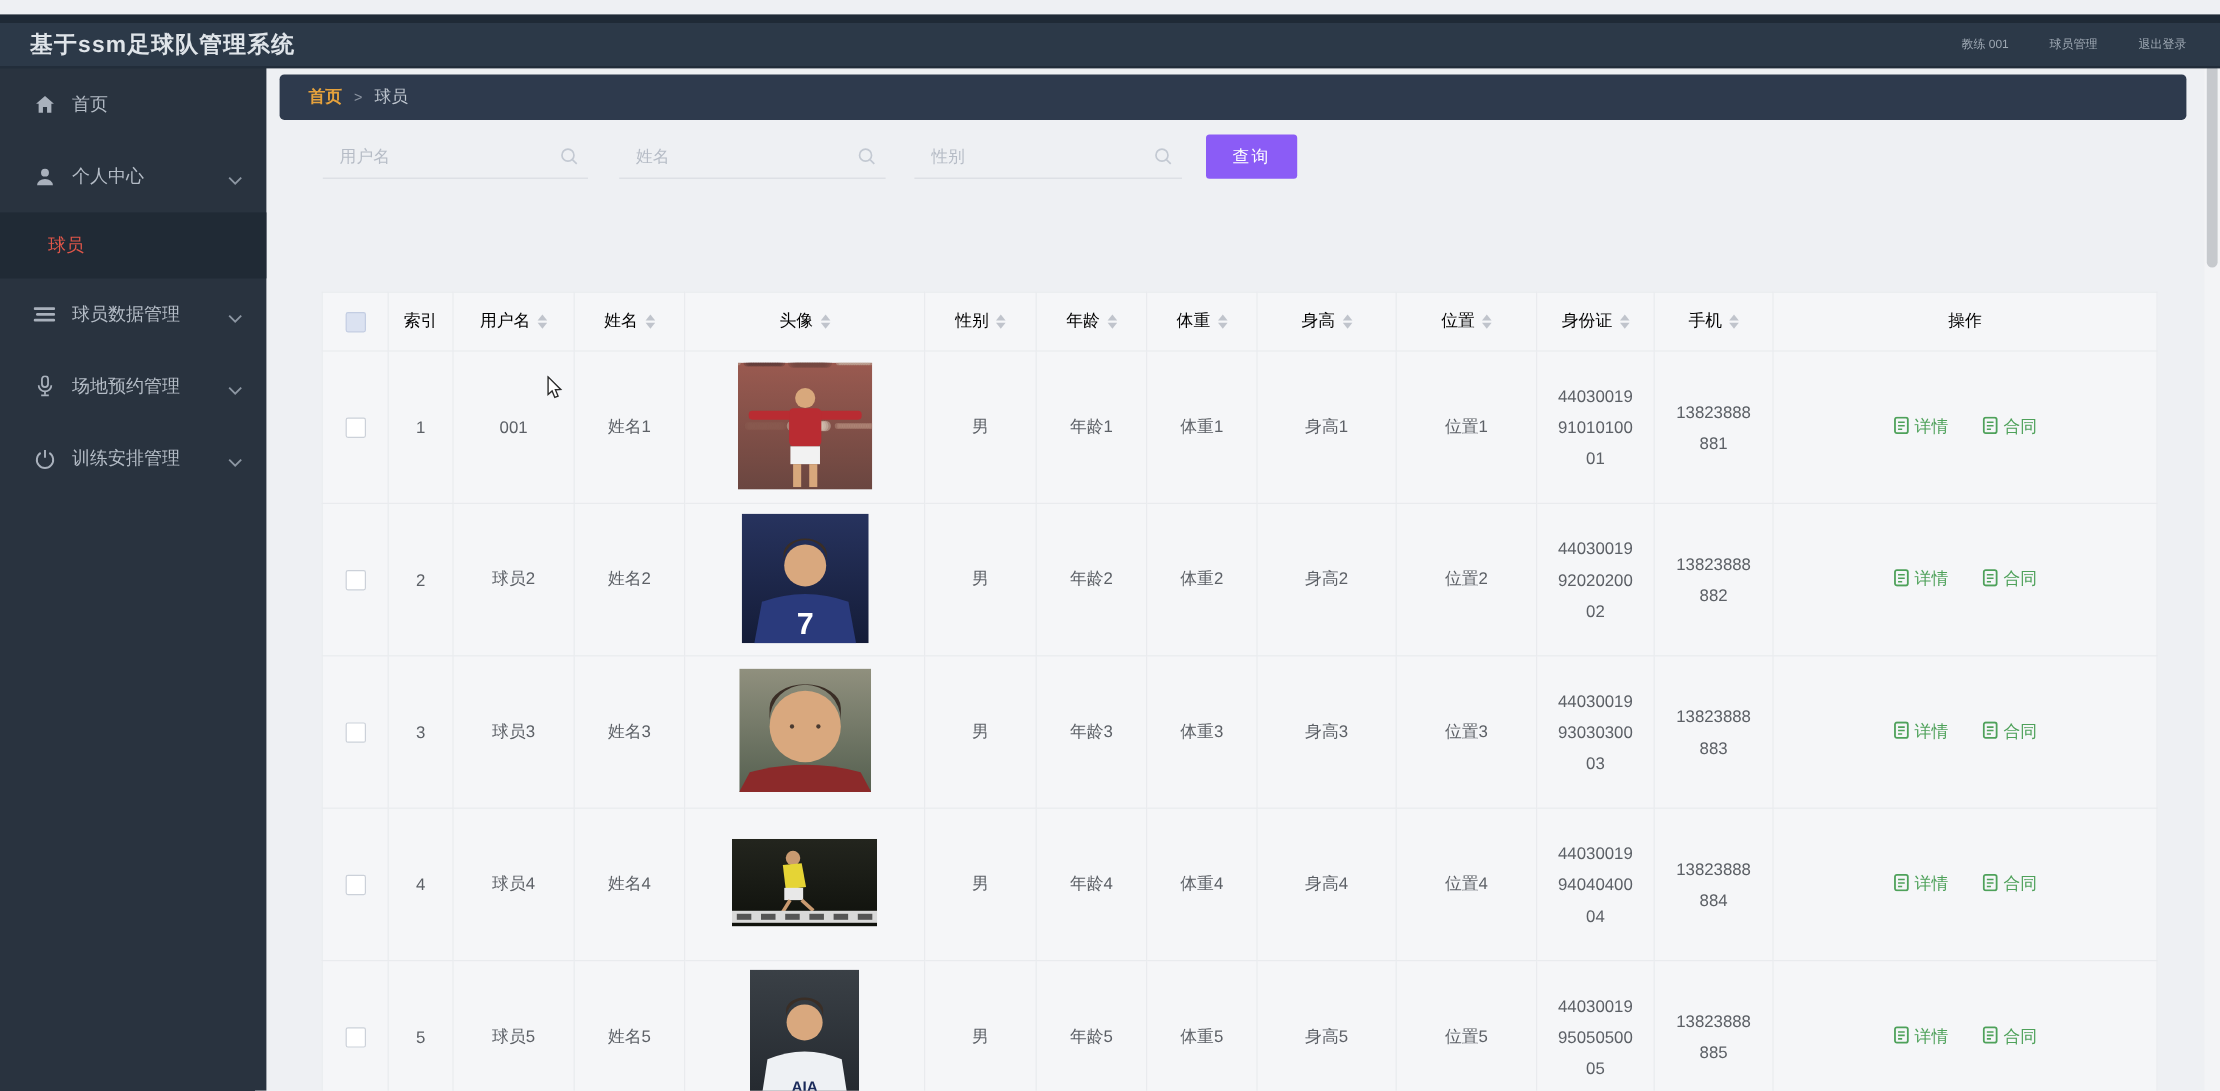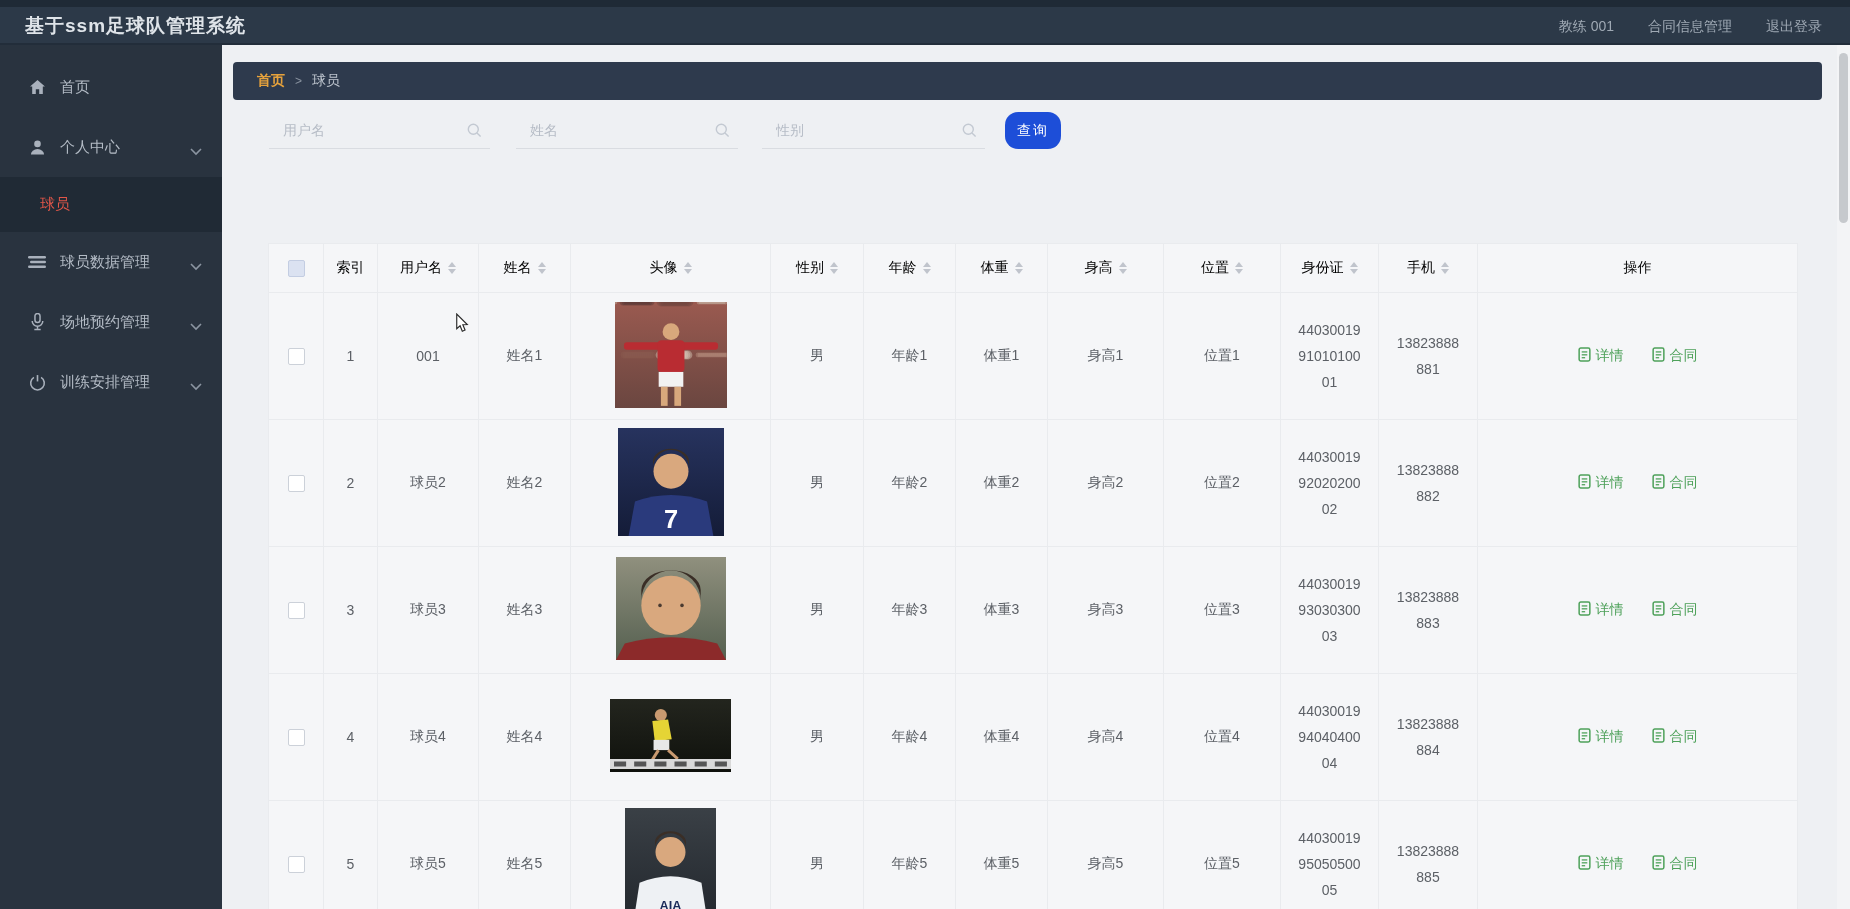--- a/index.html
+++ b/index.html
@@ -3,31 +3,31 @@
 <meta charset="utf-8">
 <style>
   html,body{margin:0;padding:0;}
   body{
     width:1850px;height:909px;overflow:hidden;position:relative;
     font-family:"Liberation Sans","DejaVu Sans",sans-serif;
     background:#eef0f3;color:#5c6066;
   }
   
   .topbar{
-    position:absolute;top:0;left:0;width:1850px;height:45px;
+    position:absolute;top:12px;left:0;width:1850px;height:45px;
     background:linear-gradient(to bottom,#1f2a36 0,#1f2a36 7px,#2c3948 7px);
     border-bottom:2px solid #222d3a;box-sizing:border-box;z-index:30;
   }
   .app-title{
     position:absolute;left:25px;top:7px;height:38px;line-height:38px;
     font-size:19px;font-weight:bold;color:#dfe4e9;letter-spacing:1px;
   }
   .topbar-right{
     position:absolute;right:28px;top:7px;height:38px;line-height:38px;
-    font-size:14px;color:#9fa9b4;display:flex;gap:34px;
+    font-size:10px;color:#9fa9b4;display:flex;gap:34px;
   }
   .topbar-right span{cursor:pointer;}
   
   .sidebar{
     position:absolute;top:45px;left:0;width:222px;height:864px;
     background:#29333f;z-index:20;padding-top:12px;box-sizing:border-box;
   }
   .side-item{
     height:60px;display:flex;align-items:center;position:relative;
     color:#b4bcc6;font-size:15px;cursor:pointer;
@@ -57,22 +57,22 @@
   .search-field input{
     width:100%;height:100%;border:none;outline:none;background:transparent;
     font-size:14px;color:#5c6066;font-family:inherit;padding:0 30px 0 14px;box-sizing:border-box;
   }
   .search-field input::placeholder{color:#b6bcc6;}
   .search-field .mag{position:absolute;right:8px;top:11px;}
   .f1{left:47px;width:221px;}
   .f2{left:294px;width:222px;}
   .f3{left:540px;width:223px;}
   .query-btn{
-    position:absolute;left:783px;top:67px;width:56px;height:37px;
-    background:#1d4ed8;color:#fff;border:none;border-radius:13px;
+    position:absolute;left:783px;top:67px;width:76px;height:37px;
+    background:#8b5cf6;color:#fff;border:none;border-radius:3px;
     font-size:14px;cursor:pointer;font-family:inherit;letter-spacing:2px;
   }
   
   table.grid{
     position:absolute;left:46px;top:198px;width:1529px;
     border-collapse:collapse;table-layout:fixed;background:#f5f6f8;
   }
   table.grid th,table.grid td{
     border:1px solid #e9ebee;text-align:center;vertical-align:middle;
     font-weight:normal;padding:0;overflow:hidden;
@@ -95,21 +95,21 @@
   .vscroll .thumb{position:absolute;left:2px;top:8px;width:9px;height:170px;background:#c6c9cd;border-radius:5px;}
   .cursor{position:absolute;left:455px;top:313px;z-index:50;pointer-events:none;}
 </style>
 </head>
 <body>
 
 <div class="topbar">
   <div class="app-title">基于ssm足球队管理系统</div>
   <div class="topbar-right">
     <span>教练 001</span>
-    <span>合同信息管理</span>
+    <span>球员管理</span>
     <span>退出登录</span>
   </div>
 </div>
 
 <div class="sidebar" id="sidebar">
     <div class="side-item">
       <span class="s-icon">
         <svg width="17" height="16" viewBox="0 0 16 15">
           <path d="M8 1 L15 7 L13 7 L13 14 L9.6 14 L9.6 9.6 L6.4 9.6 L6.4 14 L3 14 L3 7 L1 7 Z" fill="#a9b1bc"></path>
         </svg>

